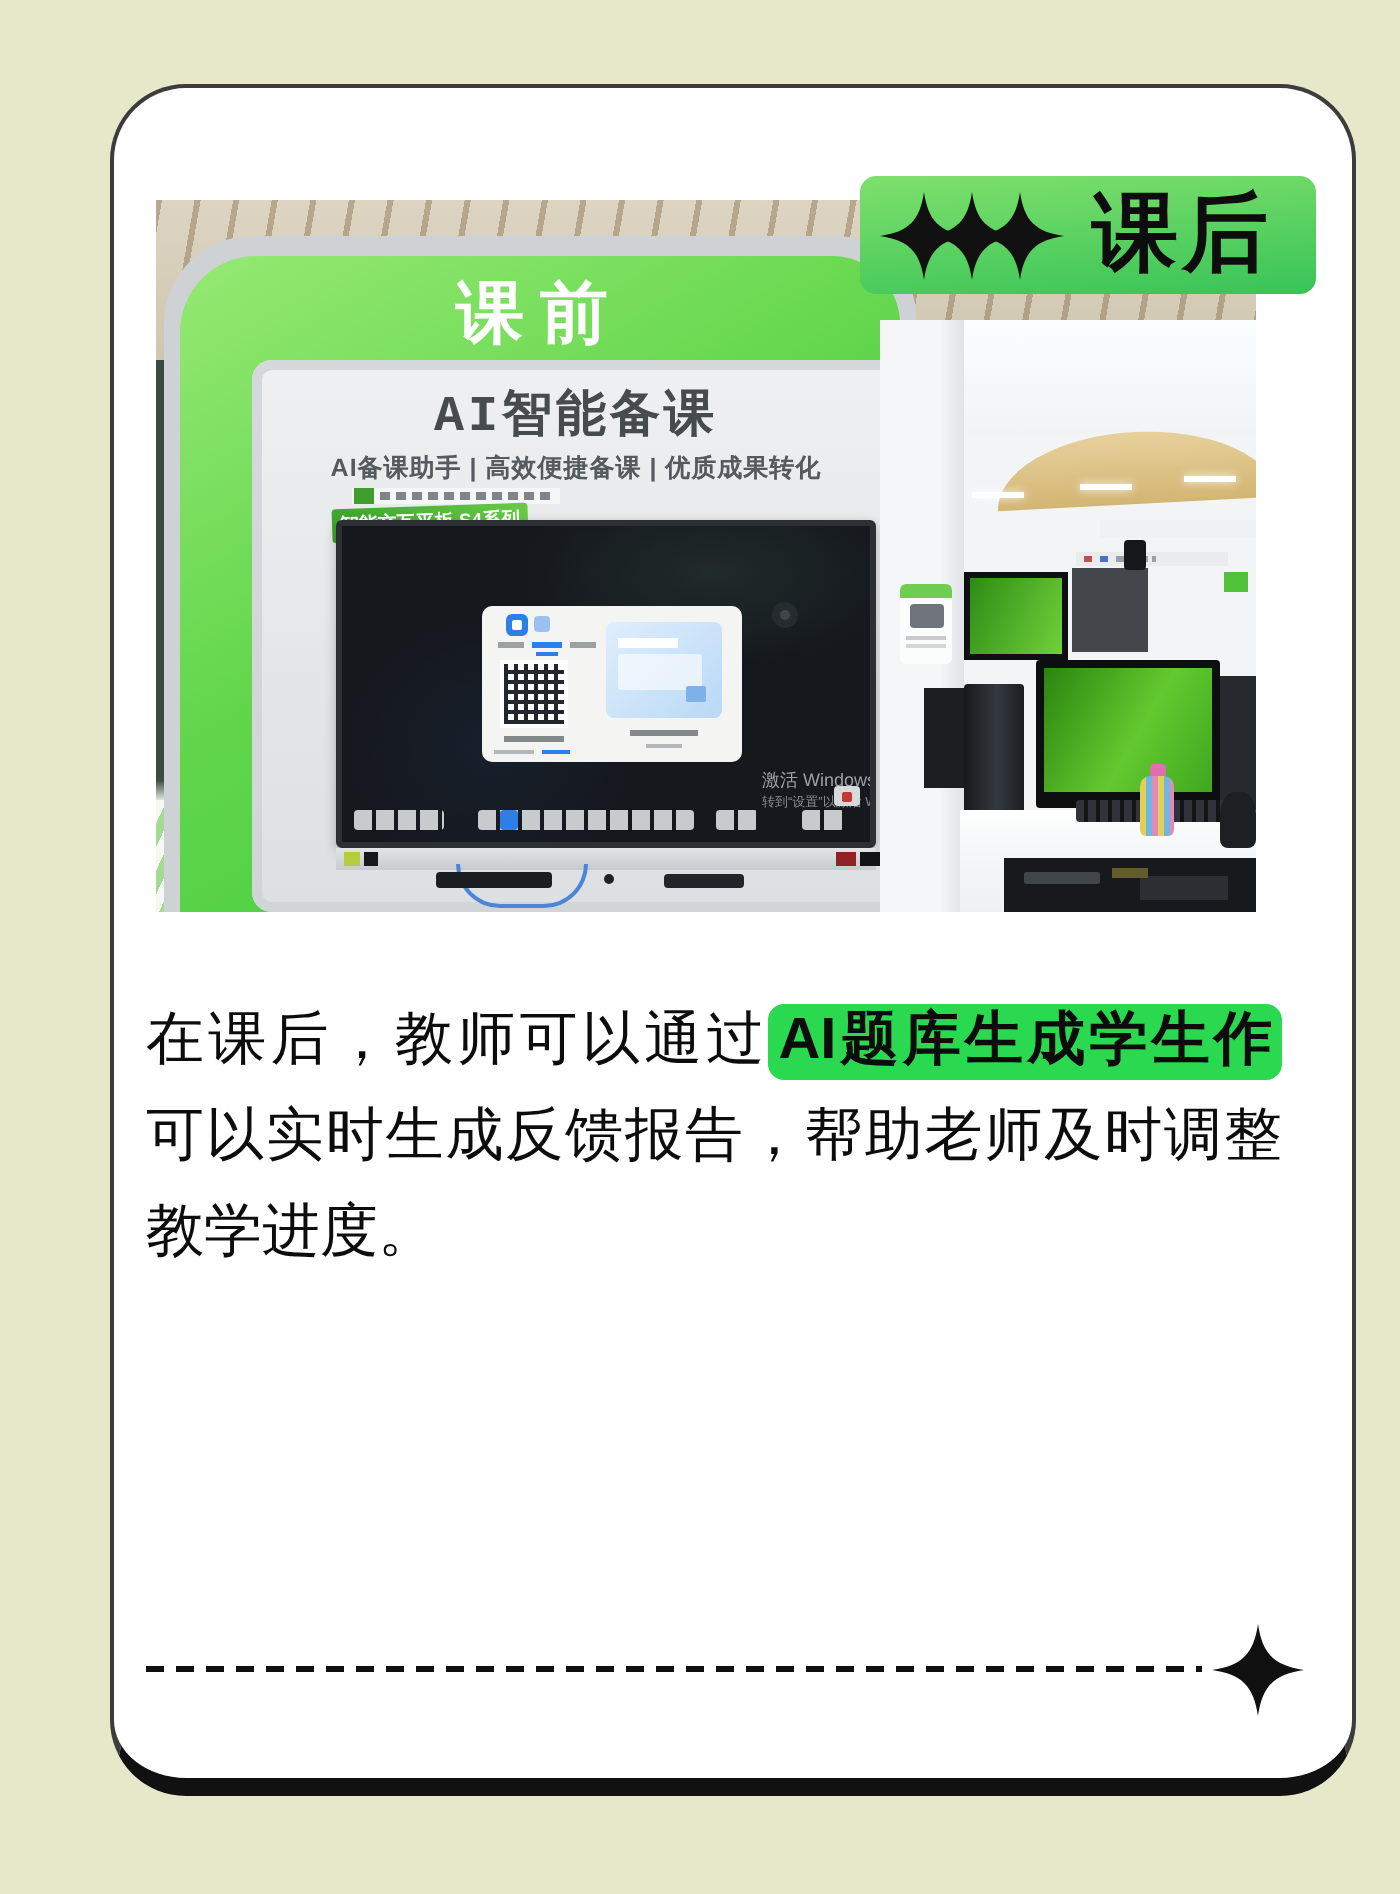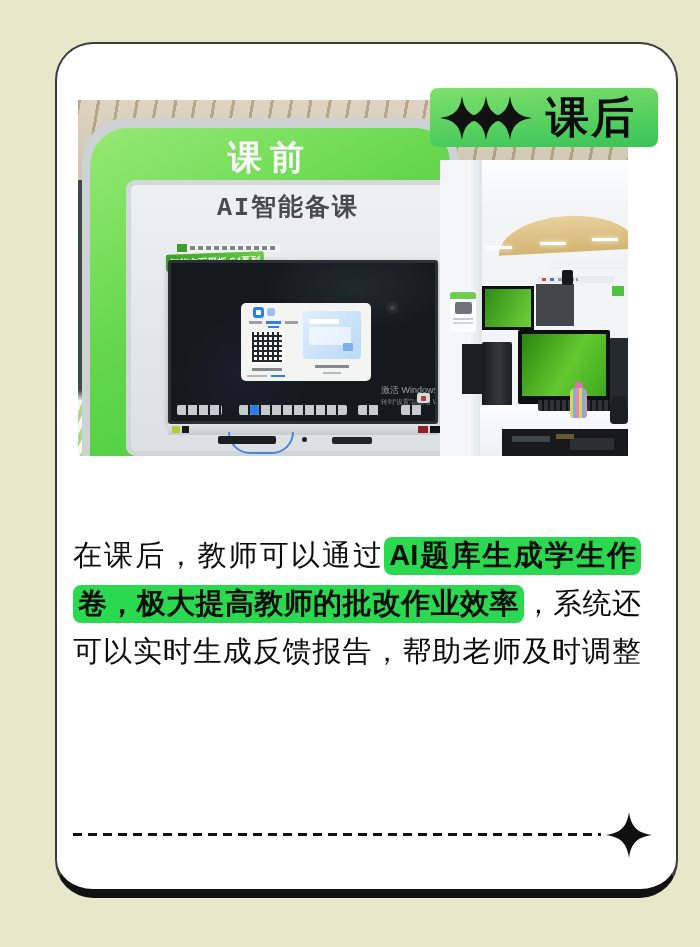--- a/index.html
+++ b/index.html
@@ -18,21 +18,21 @@
   .photo div{position:absolute;}
   .arch-label{text-align:center;font-size:34px;font-weight:700;color:#fff;letter-spacing:8px;line-height:46px;}
   .board-title{text-align:center;font-size:25px;font-weight:700;color:#464b4e;letter-spacing:2px;font-family:Liberation Mono, monospace;}
   .board-subtitle{text-align:center;font-size:12.5px;font-weight:700;color:#545a5d;letter-spacing:.5px;}
   .device-tag{background:linear-gradient(90deg,#3fa52c,#68cb46);color:#fff;font-size:9.5px;font-weight:700;
               text-align:center;line-height:17px;border-radius:2px;transform:rotate(-2deg);white-space:nowrap;}
   .win-wm{color:#9ba1a6;font-size:9px;line-height:11px;white-space:nowrap;}
   .win-wm .l2{font-size:6.5px;color:#868c91;display:block;}
   .tbar{background:repeating-linear-gradient(90deg,#c7cbce 0 9px,transparent 9px 11px);border-radius:2px;}
   
-  .bodytext{position:absolute;left:16px;top:452px;width:568px;color:#0c0c0c;font-size:29px;font-weight:500;margin-top:35px;}
+  .bodytext{position:absolute;left:16px;top:452px;width:568px;color:#0c0c0c;font-size:29px;font-weight:500;}
   .tline{height:48px;line-height:48px;white-space:nowrap;text-align:justify;text-align-last:justify;}
   .tline.short{text-align-last:left;}
   .hl{background:var(--hl,#2bd951);font-weight:800;border-radius:8px;padding:2px 5px 4px;}
   
   .divider{position:absolute;left:16px;top:768px;width:580px;height:48px;}
   .dashline{position:absolute;left:0;top:21px;width:528px;height:3px;
             background:repeating-linear-gradient(90deg,#101010 0 9px,transparent 9px 15px);}
   .divstar{position:absolute;left:533px;top:0;}
 </style>
 </head>
@@ -44,20 +44,21 @@
     <div class="photo">
       <div style="left:0;top:0;width:12px;height:356px;background:linear-gradient(#c4b89f 0px,#c4b89f 70px,#3c4a42 80px,#3c4a42 290px,#dfe7dc 300px)"></div>
       <div style="left:0;top:300px;width:14px;height:56px;background:repeating-linear-gradient(115deg,#f4f7f2 0 5px,#a4da92 5px 10px)"></div>
       <div style="left:0;top:0;width:550px;height:80px;background-image:repeating-linear-gradient(100deg,rgba(125,100,62,.4) 0 3px,transparent 3px 19px),linear-gradient(#ddd5c2,#cfc6b0)"></div>
 
       <div style="left:4px;top:18px;width:376px;height:338px;border-radius:44px 40px 0 0;background:#ced2d4"></div>
       <div style="left:12px;top:28px;width:360px;height:328px;border-radius:38px 34px 0 0;background:linear-gradient(150deg,#96e973 0%,#62d64c 45%,#3fcb3c 100%)"></div>
       <div class="arch-label" style="left:12px;top:34px;width:360px;height:46px;">课前</div>
       <div style="left:48px;top:80px;width:326px;height:276px;border-radius:10px;background:linear-gradient(180deg,#eef0f1,#e3e6e8 60%,#dde0e3);box-shadow:inset 0 0 0 5px rgba(206,210,212,.8)"></div>
       <div class="board-title" style="left:60px;top:90px;width:300px;">AI智能备课</div>
+      <div class="board-subtitle" style="left:60px;top:126px;width:300px;">AI备课助手 | 高效便捷备课 | 优质成果转化</div>
       <div style="left:98px;top:144px;width:104px;height:8px;background:#f5f7f6"></div>
       <div style="left:112px;top:146px;width:86px;height:4px;background:repeating-linear-gradient(90deg,#7e8487 0 5px,transparent 5px 8px)"></div>
       <div style="left:99px;top:144px;width:10px;height:8px;background:#3f9e2e"></div>
       <div class="device-tag" style="left:88px;top:153px;width:98px;height:17px;">智能交互平板 S4系列</div>
 
       <div style="left:90px;top:160px;width:270px;height:164px;background:#15181d;border:3px solid #2c3034;border-radius:3px;box-sizing:border-box;overflow:hidden;box-shadow:0 2px 6px rgba(0,0,0,.25)">
         <div style="left:0;top:0;width:264px;height:158px;background:radial-gradient(60% 50% at 70% 15%,rgba(70,110,90,.22),transparent 60%),radial-gradient(40% 60% at 28% 70%,rgba(40,70,120,.16),transparent 70%)"></div>
 
         <div style="left:70px;top:40px;width:130px;height:78px;background:#f4f5f3;border-radius:5px"></div>
         <div style="left:82px;top:44px;width:11px;height:11px;background:#2e7ee7;border-radius:3px"></div>
@@ -140,22 +141,22 @@
       <div style="left:492px;top:338px;width:44px;height:12px;background:#2b2f33"></div>
       <div style="left:478px;top:334px;width:18px;height:5px;background:#655c2d"></div>
       <div style="left:460px;top:300px;width:78px;height:11px;background-color:#121416;background-image:repeating-linear-gradient(90deg,#30343a 0 4px,transparent 4px 6px);border-radius:2px"></div>
       <div style="left:497px;top:282px;width:8px;height:7px;background:#df6fae;border-radius:2px"></div>
       <div style="left:492px;top:288px;width:17px;height:30px;border-radius:5px 5px 3px 3px;background:repeating-linear-gradient(90deg,#e3cf55 0 3px,#6fb7e0 3px 6px,#e08ab8 6px 9px)"></div>
       <div style="left:532px;top:296px;width:18px;height:28px;background:#1d2023;border-radius:40% 40% 4px 4px"></div>
     </div>
 
     <div class="bodytext">
         <div class="tline"><span>在课后，教师可以通过</span><span class="hl">AI题库生成学生作</span></div>
-        <div class="tline"><span class="hl">卷，极大提高教师的批改作业效率</span><span>，系统还</span></div>
         <div class="tline"><span>可以实时生成反馈报告，帮助老师及时调整</span></div>
+        <div class="tline short"><span>教学进度。</span></div>
       </div>
 
     <div class="divider">
       <div class="dashline"></div>
       <svg class="divstar" width="46" height="46" viewBox="0 0 100 100">
         <path d="M50 0C54.8 32.6 67.4 45.2 100 50C67.4 54.8 54.8 67.4 50 100C45.2 67.4 32.6 54.8 0 50C32.6 45.2 45.2 32.6 50 0Z" fill="#101010"></path>
       </svg>
     </div>
   </div>
 

